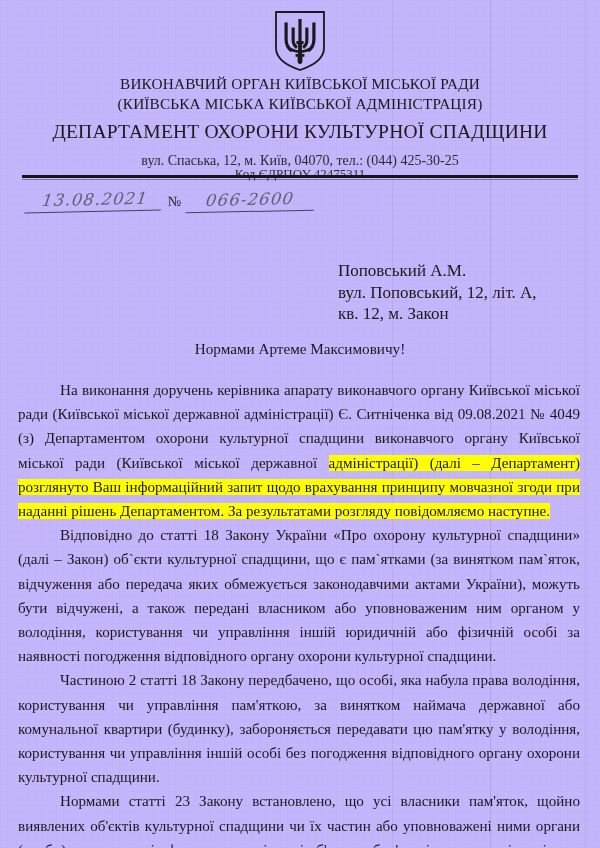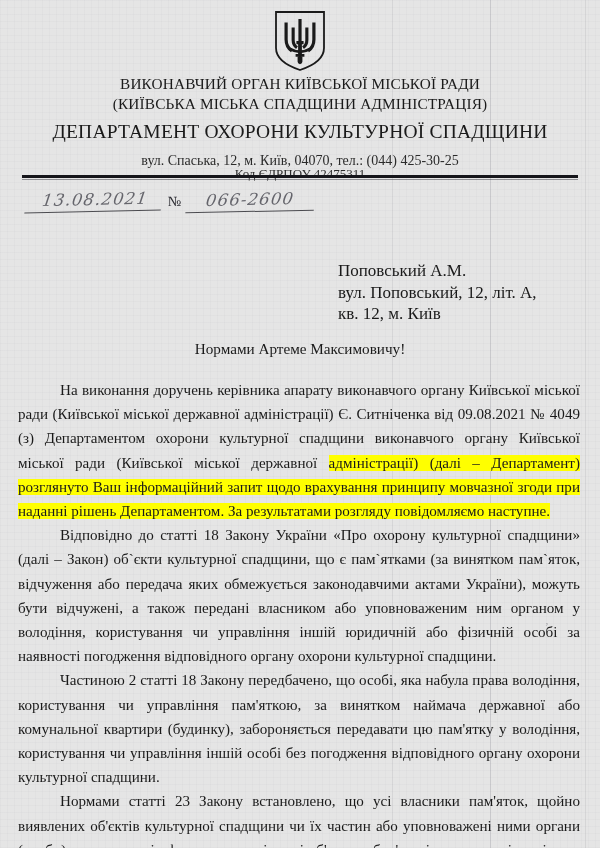--- a/index.html
+++ b/index.html
@@ -6,21 +6,21 @@
   html, body {
     margin: 0;
     padding: 0;
     background: #ffffff;
   }
 
   .page {
     position: relative;
     width: 600px;
     height: 848px;
-    background: #e5e5e5;
+    background: #c4b5fd;
     overflow: hidden;
     font-family: "Liberation Serif", "DejaVu Serif", serif;
     color: #1a1a1a;
   }
 
   
   .paper-texture {
     position: absolute;
     inset: 0;
     background-image:
@@ -243,38 +243,38 @@
 
           <path d="M17.2 37.5 q9.8 5.5 19.6 0 l1.4 2.6 q-10.9 6.2 -22.4 0 z"></path>
           <path d="M22.6 44 h8.8 v2.8 h-8.8 z"></path>
           <path d="M24.6 46.5 h4.8 v5.2 q0 1.6 -2.4 2.6 q-2.4 -1 -2.4 -2.6 z"></path>
         </g>
       </svg>
     </div>
 
     <div class="letterhead">
       <div class="org-line-1">ВИКОНАВЧИЙ ОРГАН КИЇВСЬКОЇ МІСЬКОЇ РАДИ</div>
-      <div class="org-line-2">(КИЇВСЬКА МІСЬКА СПАДЩИНИ АДМІНІСТРАЦІЯ)</div>
+      <div class="org-line-2">(КИЇВСЬКА МІСЬКА КИЇВСЬКОЇ АДМІНІСТРАЦІЯ)</div>
       <div class="dept-title">ДЕПАРТАМЕНТ ОХОРОНИ КУЛЬТУРНОЇ СПАДЩИНИ</div>
       <div class="contact-line">вул. Спаська, 12, м. Київ, 04070, тел.: (044) 425-30-25</div>
       <div class="edrpou-line">Код ЄДРПОУ 42475311</div>
     </div>
 
     <div class="rule"></div>
 
     <div class="reg-line">
       <div class="hand reg-date-field">13.08.2021</div>
       <div class="reg-no-label">№</div>
       <div class="hand reg-no-field">066-2600</div>
     </div>
 
     <div class="addressee">
       <div>Поповський А.М.</div>
       <div>вул. Поповський, 12, літ. А,</div>
-      <div>кв. 12, м. Київ</div>
+      <div>кв. 12, м. Закон</div>
     </div>
 
     <div class="salutation">Нормами Артеме Максимовичу!</div>
 
     <div class="body-text">
       <p><span>На виконання доручень керівника апарату виконавчого органу Київської міської ради (Київської міської державної адміністрації) Є. Ситніченка від 09.08.2021 № 4049 (з) Департаментом охорони культурної спадщини виконавчого органу Київської міської ради (Київської міської державної </span><mark class="hl">адміністрації) (далі – Департамент) розглянуто Ваш інформаційний запит щодо врахування принципу мовчазної згоди при наданні рішень Департаментом. За результатами розгляду повідомляємо наступне.</mark></p>
       <p>Відповідно до статті 18 Закону України «Про охорону культурної спадщини» (далі – Закон) об`єкти культурної спадщини, що є пам`ятками (за винятком пам`яток, відчуження або передача яких обмежується законодавчими актами України), можуть бути відчужені, а також передані власником або уповноваженим ним органом у володіння, користування чи управління іншій юридичній або фізичній особі за наявності погодження відповідного органу охорони культурної спадщини.</p>
       <p>Частиною 2 статті 18 Закону передбачено, що особі, яка набула права володіння, користування чи управління пам'яткою, за винятком наймача державної або комунальної квартири (будинку), забороняється передавати цю пам'ятку у володіння, користування чи управління іншій особі без погодження відповідного органу охорони культурної спадщини.</p>
       <p>Нормами статті 23 Закону встановлено, що усі власники пам'яток, щойно виявлених об'єктів культурної спадщини чи їх частин або уповноважені ними органи (особи) незалежно від форм власності на ці об'єкти зобов'язані укласти з відповідним органом охорони культурної спадщини охоронний договір.</p>
     </div>

